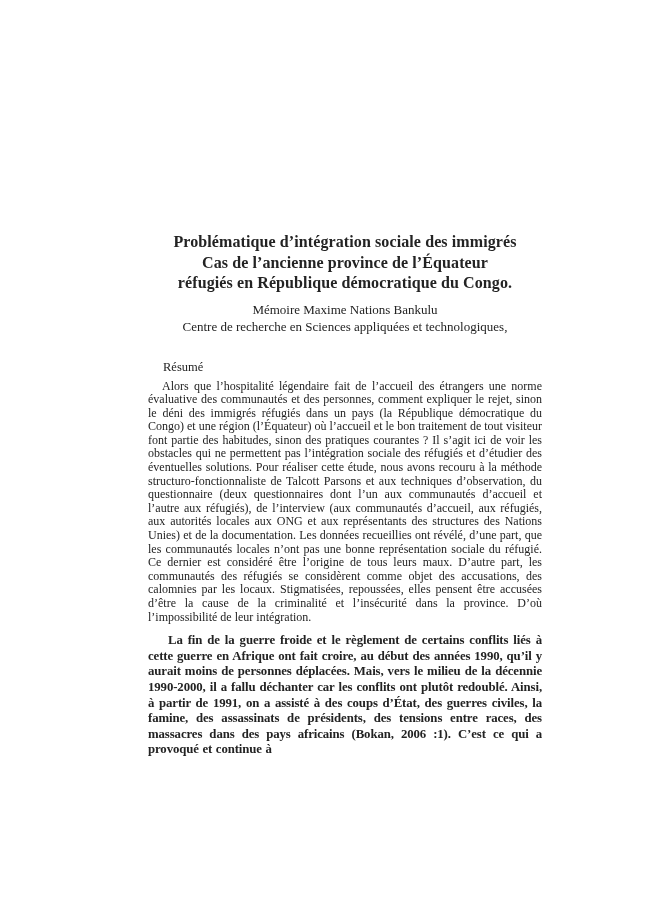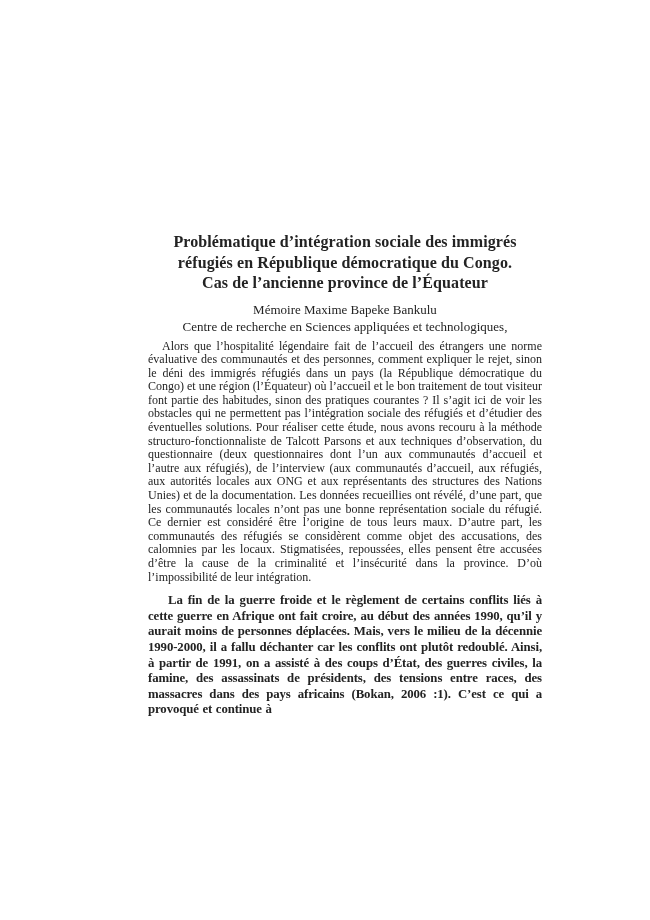--- a/index.html
+++ b/index.html
@@ -72,29 +72,30 @@
   }
 </style>
 </head>
 <body>
 
 <div class="page">
   <div class="content">
 
     <h1 class="title">
       <span class="tline">Problématique d’intégration sociale des immigrés</span>
+      <span class="tline">Cas de l’ancienne province de l’Équateur</span>
       <span class="tline">réfugiés en République démocratique du Congo.</span>
-      <span class="tline">Cas de l’ancienne province de l’Équateur</span>
     </h1>
 
     <div class="author-block">
-      <div>Mémoire Maxime Bapeke Bankulu</div>
+      <div>Mémoire Maxime Nations Bankulu</div>
       <div>Centre de recherche en Sciences appliquées et technologiques,</div>
     </div>
 
+    <div class="resume-label">Résumé</div>
 
     <p class="resume-body">Alors que l’hospitalité légendaire fait de l’accueil des étrangers une norme évaluative des communautés et des personnes, comment expliquer le rejet, sinon le déni des immigrés réfugiés dans un pays (la République démocratique du Congo) et une région (l’Équateur) où l’accueil et le bon traitement de tout visiteur font partie des habitudes, sinon des pratiques courantes ? Il s’agit ici de voir les obstacles qui ne permettent pas l’intégration sociale des réfugiés et d’étudier des éventuelles solutions. Pour réaliser cette étude, nous avons recouru à la méthode structuro-fonctionnaliste de Talcott Parsons et aux techniques d’observation, du questionnaire (deux questionnaires dont l’un aux communautés d’accueil et l’autre aux réfugiés), de l’interview (aux communautés d’accueil, aux réfugiés, aux autorités locales aux ONG et aux représentants des structures des Nations Unies) et de la documentation. Les données recueillies ont révélé, d’une part, que les communautés locales n’ont pas une bonne représentation sociale du réfugié. Ce dernier est considéré être l’origine de tous leurs maux. D’autre part, les communautés des réfugiés se considèrent comme objet des accusations, des calomnies par les locaux. Stigmatisées, repoussées, elles pensent être accusées d’être la cause de la criminalité et l’insécurité dans la province. D’où l’impossibilité de leur intégration.</p>
 
 
     <p class="intro-body">La fin de la guerre froide et le règlement de certains conflits liés à cette guerre en Afrique ont fait croire, au début des années 1990, qu’il y aurait moins de personnes déplacées. Mais, vers le milieu de la décennie 1990-2000, il a fallu déchanter car les conflits ont plutôt redoublé. Ainsi, à partir de 1991, on a assisté à des coups d’État, des guerres civiles, la famine, des assassinats de présidents, des tensions entre races, des massacres dans des pays africains (Bokan, 2006 :1). C’est ce qui a provoqué et continue à</p>
 
   </div>
 </div>
 
 </body></html>

